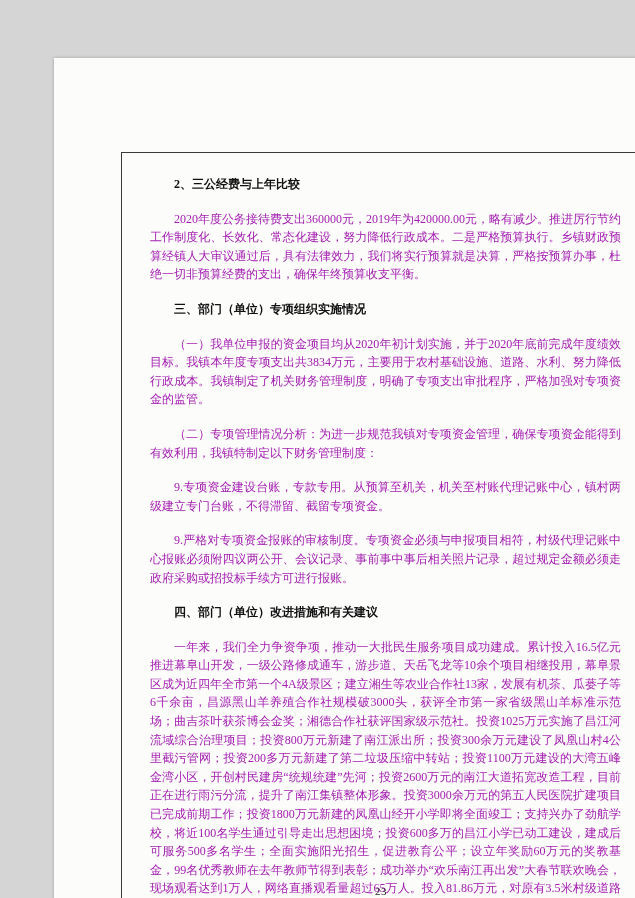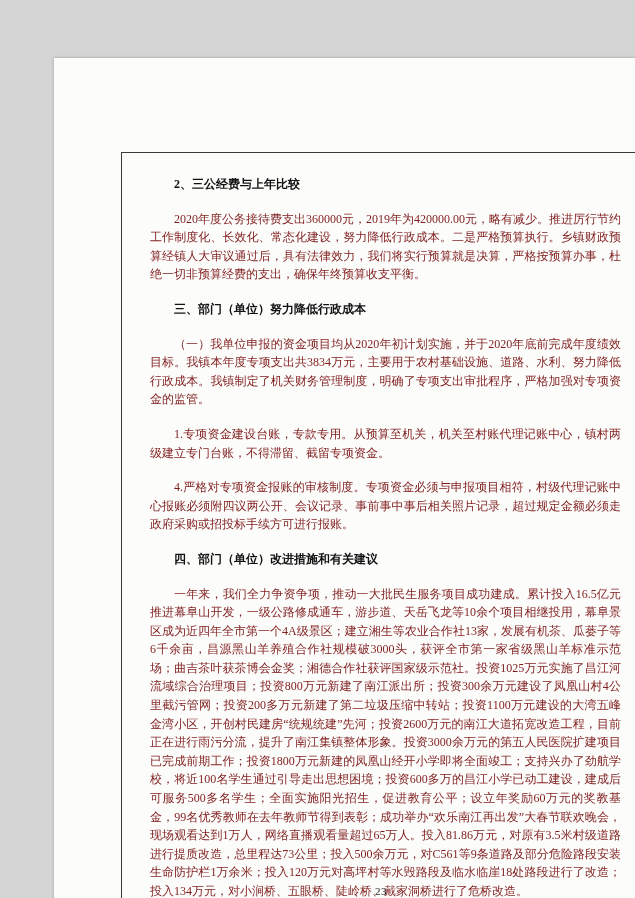--- a/index.html
+++ b/index.html
@@ -33,21 +33,21 @@
     height: 757px;
     border: 1px solid #3a3a3a;
     padding: 6px 12px 0 12px;
     overflow: hidden;
     background: transparent;
   }
 
   .para, .heading {
     font-size: 12px;
     line-height: 18.6px;
-    color: #7f1d1d;
+    color: #a21caf;
     text-indent: 2em;
     text-align: justify;
     text-justify: inter-ideograph;
     word-break: break-all;
   }
 
   .heading {
     font-weight: bold;
     color: #111;
   }
@@ -67,28 +67,29 @@
 <body>
 
 <div class="page">
 
   <div class="content-frame">
 
     <p class="heading">2、三公经费与上年比较</p>
 
     <p class="para">2020年度公务接待费支出360000元，2019年为420000.00元，略有减少。推进厉行节约工作制度化、长效化、常态化建设，努力降低行政成本。二是严格预算执行。乡镇财政预算经镇人大审议通过后，具有法律效力，我们将实行预算就是决算，严格按预算办事，杜绝一切非预算经费的支出，确保年终预算收支平衡。</p>
 
-    <p class="heading">三、部门（单位）努力降低行政成本</p>
+    <p class="heading">三、部门（单位）专项组织实施情况</p>
 
     <p class="para">（一）我单位申报的资金项目均从2020年初计划实施，并于2020年底前完成年度绩效目标。我镇本年度专项支出共3834万元，主要用于农村基础设施、道路、水利、努力降低行政成本。我镇制定了机关财务管理制度，明确了专项支出审批程序，严格加强对专项资金的监管。</p>
 
+    <p class="para">（二）专项管理情况分析：为进一步规范我镇对专项资金管理，确保专项资金能得到有效利用，我镇特制定以下财务管理制度：</p>
 
-    <p class="para">1.专项资金建设台账，专款专用。从预算至机关，机关至村账代理记账中心，镇村两级建立专门台账，不得滞留、截留专项资金。</p>
+    <p class="para">9.专项资金建设台账，专款专用。从预算至机关，机关至村账代理记账中心，镇村两级建立专门台账，不得滞留、截留专项资金。</p>
 
-    <p class="para">4.严格对专项资金报账的审核制度。专项资金必须与申报项目相符，村级代理记账中心报账必须附四议两公开、会议记录、事前事中事后相关照片记录，超过规定金额必须走政府采购或招投标手续方可进行报账。</p>
+    <p class="para">9.严格对专项资金报账的审核制度。专项资金必须与申报项目相符，村级代理记账中心报账必须附四议两公开、会议记录、事前事中事后相关照片记录，超过规定金额必须走政府采购或招投标手续方可进行报账。</p>
 
     <p class="heading">四、部门（单位）改进措施和有关建议</p>
 
     <p class="para">一年来，我们全力争资争项，推动一大批民生服务项目成功建成。累计投入16.5亿元推进幕阜山开发，一级公路修成通车，游步道、天岳飞龙等10余个项目相继投用，幕阜景区成为近四年全市第一个4A级景区；建立湘生等农业合作社13家，发展有机茶、瓜蒌子等6千余亩，昌源黑山羊养殖合作社规模破3000头，获评全市第一家省级黑山羊标准示范场；曲吉茶叶获茶博会金奖；湘德合作社获评国家级示范社。投资1025万元实施了昌江河流域综合治理项目；投资800万元新建了南江派出所；投资300余万元建设了凤凰山村4公里截污管网；投资200多万元新建了第二垃圾压缩中转站；投资1100万元建设的大湾五峰金湾小区，开创村民建房“统规统建”先河；投资2600万元的南江大道拓宽改造工程，目前正在进行雨污分流，提升了南江集镇整体形象。投资3000余万元的第五人民医院扩建项目已完成前期工作；投资1800万元新建的凤凰山经开小学即将全面竣工；支持兴办了劲航学校，将近100名学生通过引导走出思想困境；投资600多万的昌江小学已动工建设，建成后可服务500多名学生；全面实施阳光招生，促进教育公平；设立年奖励60万元的奖教基金，99名优秀教师在去年教师节得到表彰；成功举办“欢乐南江再出发”大春节联欢晚会，现场观看达到1万人，网络直播观看量超过65万人。投入81.86万元，对原有3.5米村级道路进行提质改造，总里程达73公里；投入500余万元，对C561等9条道路及部分危险路段安装生命防护栏1万余米；投入120万元对高坪村等水毁路段及临水临崖18处路段进行了改造；投入134万元，对小涧桥、五眼桥、陡岭桥、戴家洞桥进行了危桥改造。</p>
 
     <p class="heading">五、成果较难评估</p>
 
     <p class="para">绩效开展持久，但实际效果一般，有的目标细化、量化难度大，成果较难评估。</p>
 
 

